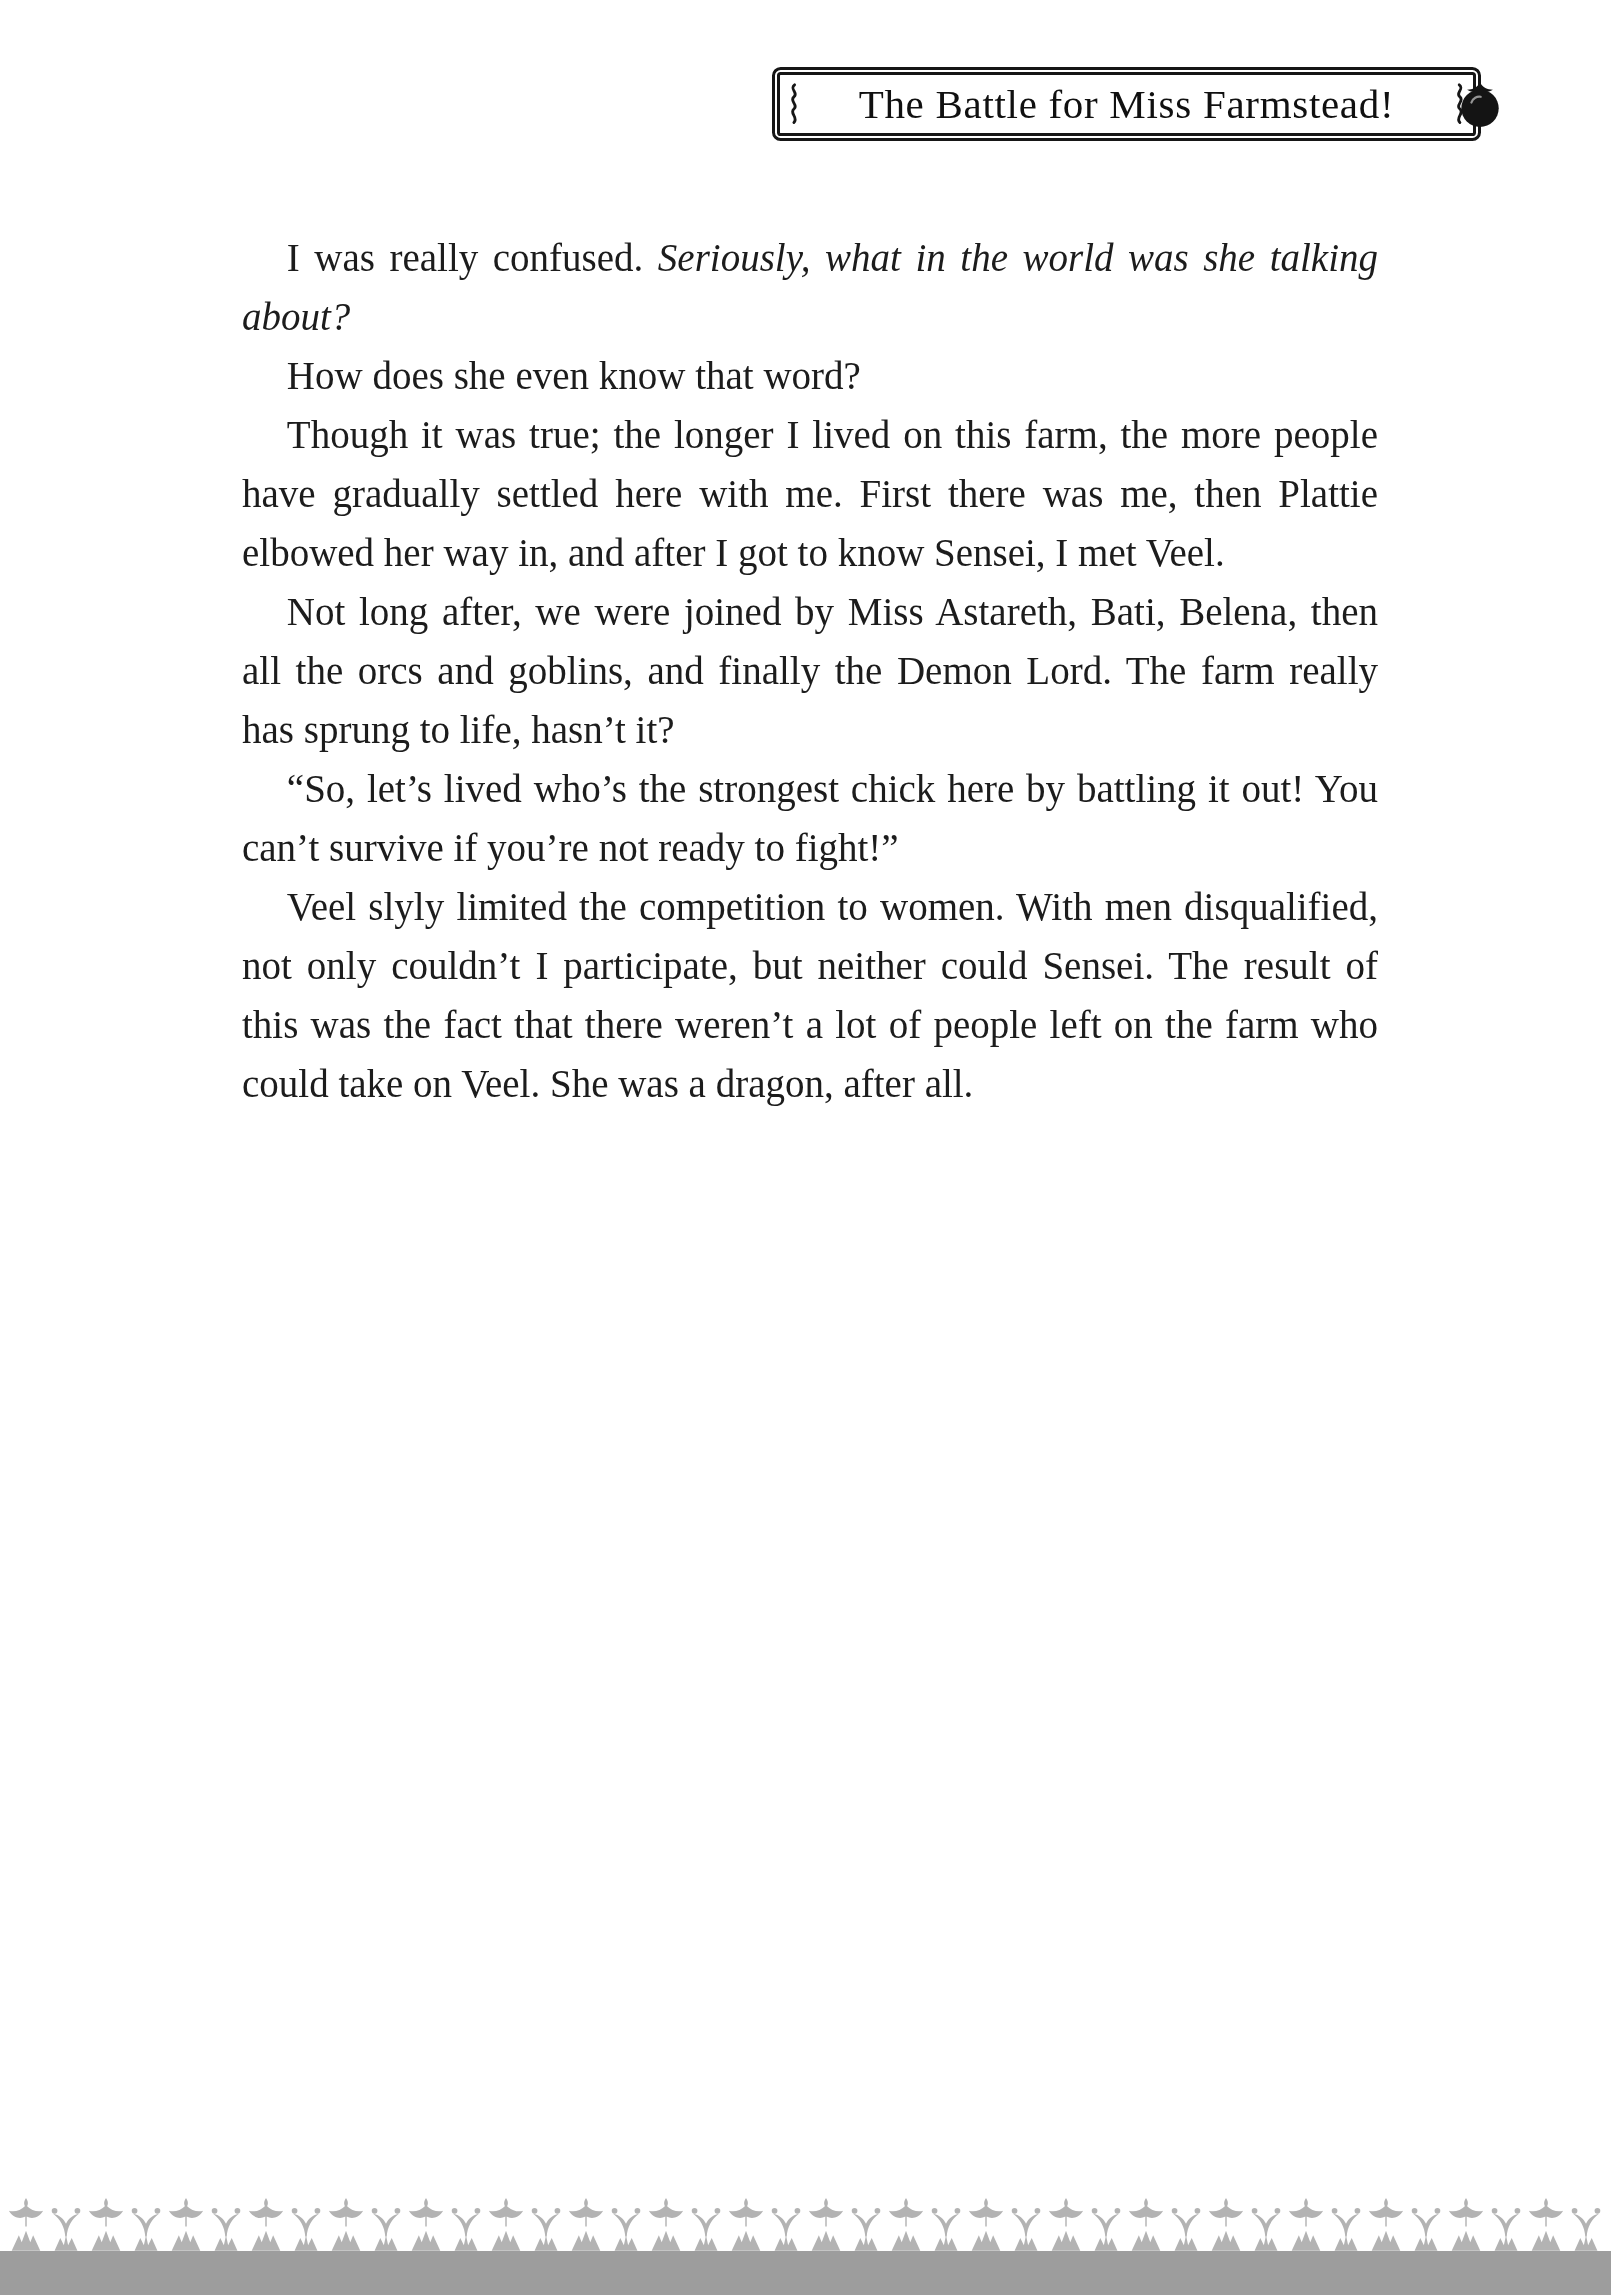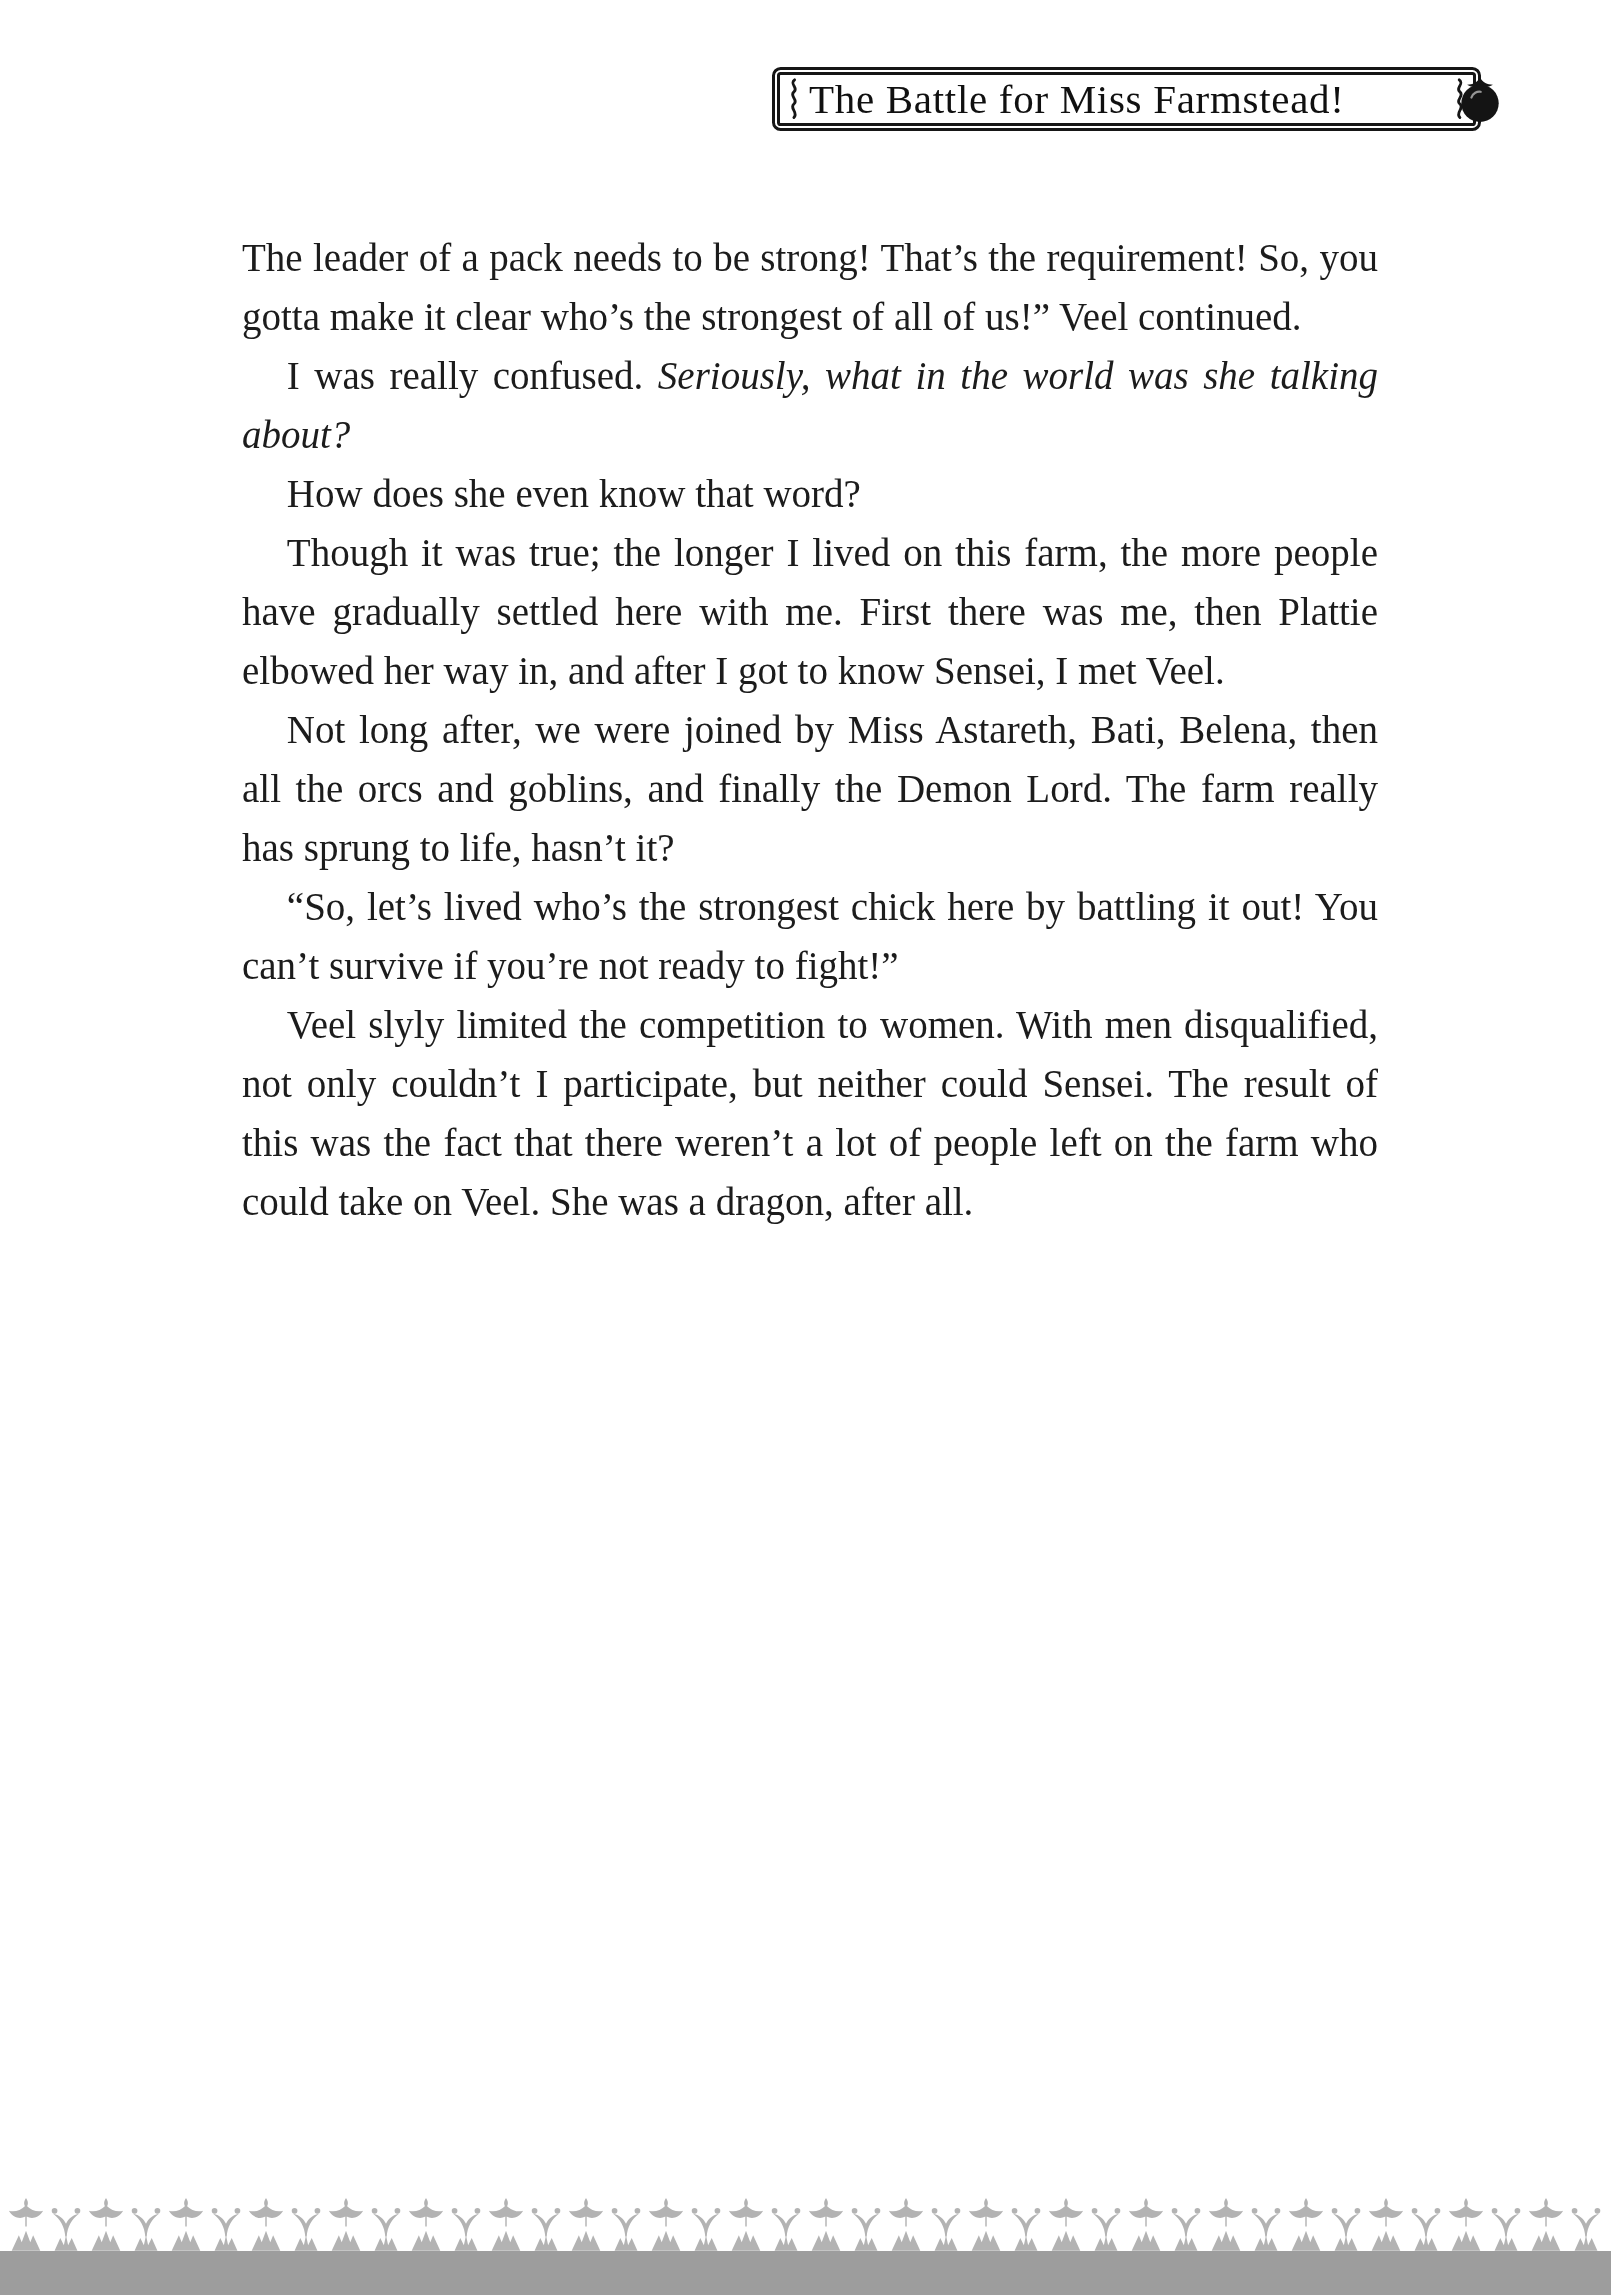--- a/index.html
+++ b/index.html
@@ -16,26 +16,27 @@
     font-family: "Liberation Serif", serif;
     color: #1c1c1c;
   }
 
   
   .header-box {
     position: absolute;
     top: 67px;
     left: 772px;
     width: 709px;
-    height: 64px;
+    height: 74px;
     box-sizing: border-box;
     border: 8.6px double #161616;
     border-radius: 8.6px;
     display: flex;
     align-items: center;
+    justify-content: center;
     background: #ffffff;
   }
   .header-title {
     font-size: 41px;
     letter-spacing: 0.7px;
     color: #101010;
     white-space: nowrap;
     padding: 0 29px;
   }
   .flourish-left {
@@ -119,21 +120,20 @@
       <path d="M12 4 C4 10 18 15 11 21 C4 27 18 32 11 38 C4 44 18 50 11 57" stroke="#161616" stroke-width="4" fill="none" stroke-linecap="round"></path>
     </svg>
     <svg class="tomato" width="46" height="52" viewBox="0 0 64 72">
       <path d="M32 6 C28 13 22 16 14 16 C21 20 27 20 32 17 C37 20 43 20 50 16 C42 16 36 13 32 6 Z" fill="#141414"></path>
       <circle cx="32" cy="42" r="26" fill="#141414"></circle>
       <path d="M20 34 C22 28 28 25 33 26" stroke="#ffffff" stroke-width="3" fill="none" stroke-linecap="round" opacity="0.55"></path>
     </svg>
   </div>
 
   <div class="text-block">
-    <p class="para first"><span>The leader of a pack needs to be strong! That’s the requirement! So, you gotta make it clear who’s the strongest of all of us!” Veel continued.</span></p>
     <p class="para"><span>I was really confused. </span><span class="em">Seriously, what in the world was she talking about?</span></p>
     <p class="para"><span>How does she even know that word?</span></p>
     <p class="para"><span>Though it was true; the longer I lived on this farm, the more people have gradually settled here with me. First there was me, then Plattie elbowed her way in, and after I got to know Sensei, I met Veel.</span></p>
     <p class="para"><span>Not long after, we were joined by Miss Astareth, Bati, Belena, then all the orcs and goblins, and finally the Demon Lord. The farm really has sprung to life, hasn’t it?</span></p>
     <p class="para"><span>“So, let’s lived who’s the strongest chick here by battling it out! You can’t survive if you’re not ready to fight!”</span></p>
     <p class="para"><span>Veel slyly limited the competition to women. With men disqualified, not only couldn’t I participate, but neither could Sensei. The result of this was the fact that there weren’t a lot of people left on the farm who could take on Veel. She was a dragon, after all.</span></p>
   </div>
 
   <div class="footer-ornaments">
   <span class="orn-pair">

